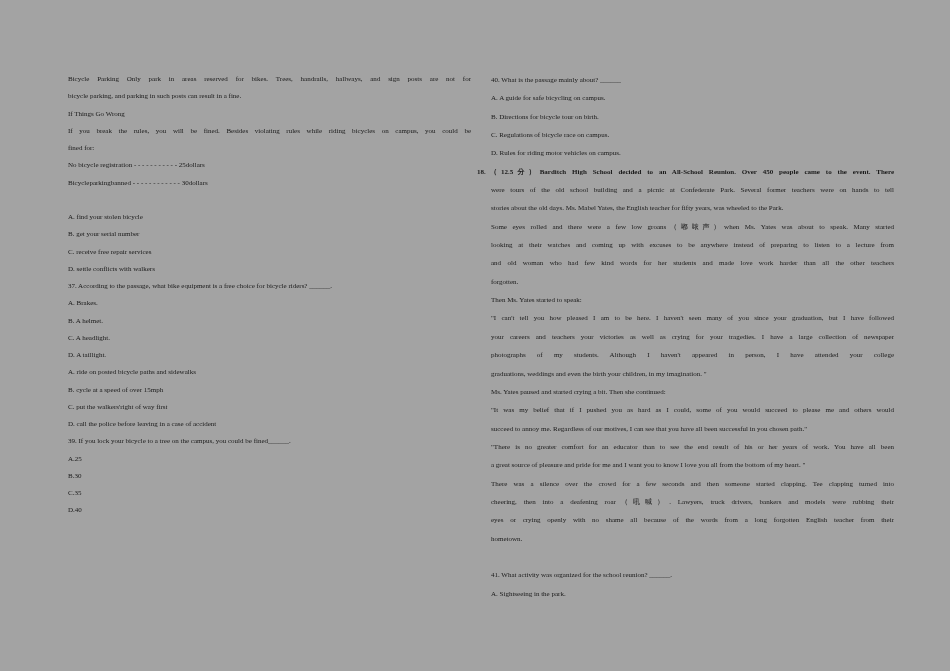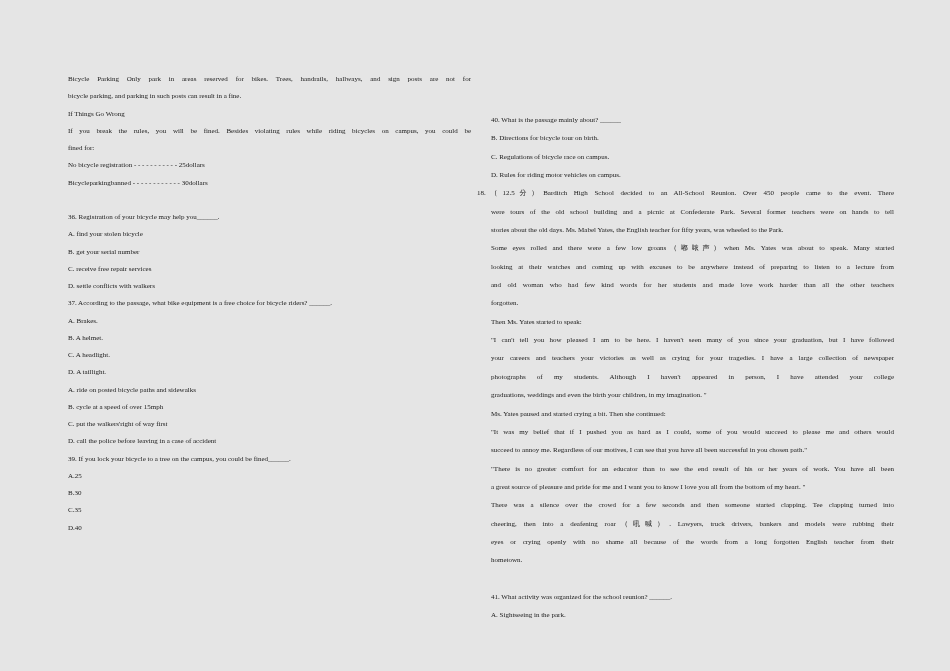--- a/index.html
+++ b/index.html
@@ -11,34 +11,33 @@
     position: relative;
     width: 950px;
     height: 671px;
     overflow: hidden;
     font-family: "Liberation Serif", "DejaVu Serif", serif;
     color: #1a1a1a;
   }
   .page {
     position: absolute;
     inset: 0;
-    background: #e5e5e5;
+    background: #a3a3a3;
   }
   .col {
     position: absolute;
     top: 71px;
   }
   .col-left {
     left: 68px;
     width: 403px;
   }
   .col-right {
     left: 491px;
     width: 403px;
-    margin-top: 40px;
   }
   .line {
     font-size: 7px;
     overflow: hidden;
     color: #1a1a1a;
   }
   .col-left .line {
     height: 17.25px;
     line-height: 17.25px;
   }
@@ -46,36 +45,36 @@
     height: 18.35px;
     line-height: 18.35px;
   }
   .line.j {
     text-align: justify;
     text-align-last: justify;
   }
   .line.hang {
     margin-left: -14px;
     width: calc(100% + 14px);
+    font-weight: bold;
   }
 </style>
 </head>
 <body>
 
 <div class="page">
   <div class="col col-left">
       <div class="line j">Bicycle Parking  Only park in areas reserved for bikes. Trees, handrails, hallways, and sign posts are not for</div>
       <div class="line">bicycle parking, and parking in such posts can result in a fine.</div>
       <div class="line">If Things Go Wrong</div>
       <div class="line j">If you break the rules, you will be fined. Besides violating rules while riding bicycles on campus, you could be</div>
       <div class="line">fined for:</div>
       <div class="line">No bicycle registration - - - - - - - - - - - 25dollars</div>
       <div class="line">Bicycleparkingbanned - - - - - - - - - - - - 30dollars</div>
       <div class="line">&nbsp;</div>
-      <div class="line">36. Registration of your bicycle may help you______.</div>
       <div class="line">A. find your stolen bicycle</div>
       <div class="line">B. get your serial number</div>
       <div class="line">C. receive free repair services</div>
       <div class="line">D. settle conflicts with walkers</div>
       <div class="line">37. According to the passage, what bike equipment is a free choice for bicycle riders? ______.</div>
       <div class="line">A. Brakes.</div>
       <div class="line">B. A helmet.</div>
       <div class="line">C. A headlight.</div>
       <div class="line">D. A taillight.</div>
       <div class="line">A. ride on posted bicycle paths and sidewalks</div>
@@ -83,20 +82,21 @@
       <div class="line">C. put the walkers'right of way first</div>
       <div class="line">D. call the police before leaving in a case of accident</div>
       <div class="line">39. If you lock your bicycle to a tree on the campus, you could be fined______.</div>
       <div class="line">A.25</div>
       <div class="line">B.30</div>
       <div class="line">C.35</div>
       <div class="line">D.40</div>
     </div>
   <div class="col col-right">
       <div class="line">40. What is the passage mainly about? ______</div>
+      <div class="line">A. A guide for safe bicycling on campus.</div>
       <div class="line">B. Directions for bicycle tour on birth.</div>
       <div class="line">C. Regulations of bicycle race on campus.</div>
       <div class="line">D. Rules for riding motor vehicles on campus.</div>
       <div class="line j hang">18.（12.5分）Barditch High School decided to an All-School Reunion. Over 450 people came to the event. There</div>
       <div class="line j">were tours of the old school building and a picnic at Confederate Park. Several former teachers were on hands to tell</div>
       <div class="line">stories about the old days. Ms. Mabel Yates, the English teacher for fifty years, was wheeled to the Park.</div>
       <div class="line j">Some eyes rolled and there were a few low groans（嘟哝声）when Ms. Yates was about to speak. Many started</div>
       <div class="line j">looking at their watches and coming up with excuses to be anywhere instead of preparing to listen to a lecture from</div>
       <div class="line j">and old woman who had few kind words for her students and made love work harder than all the other teachers</div>
       <div class="line">forgotten.</div>

